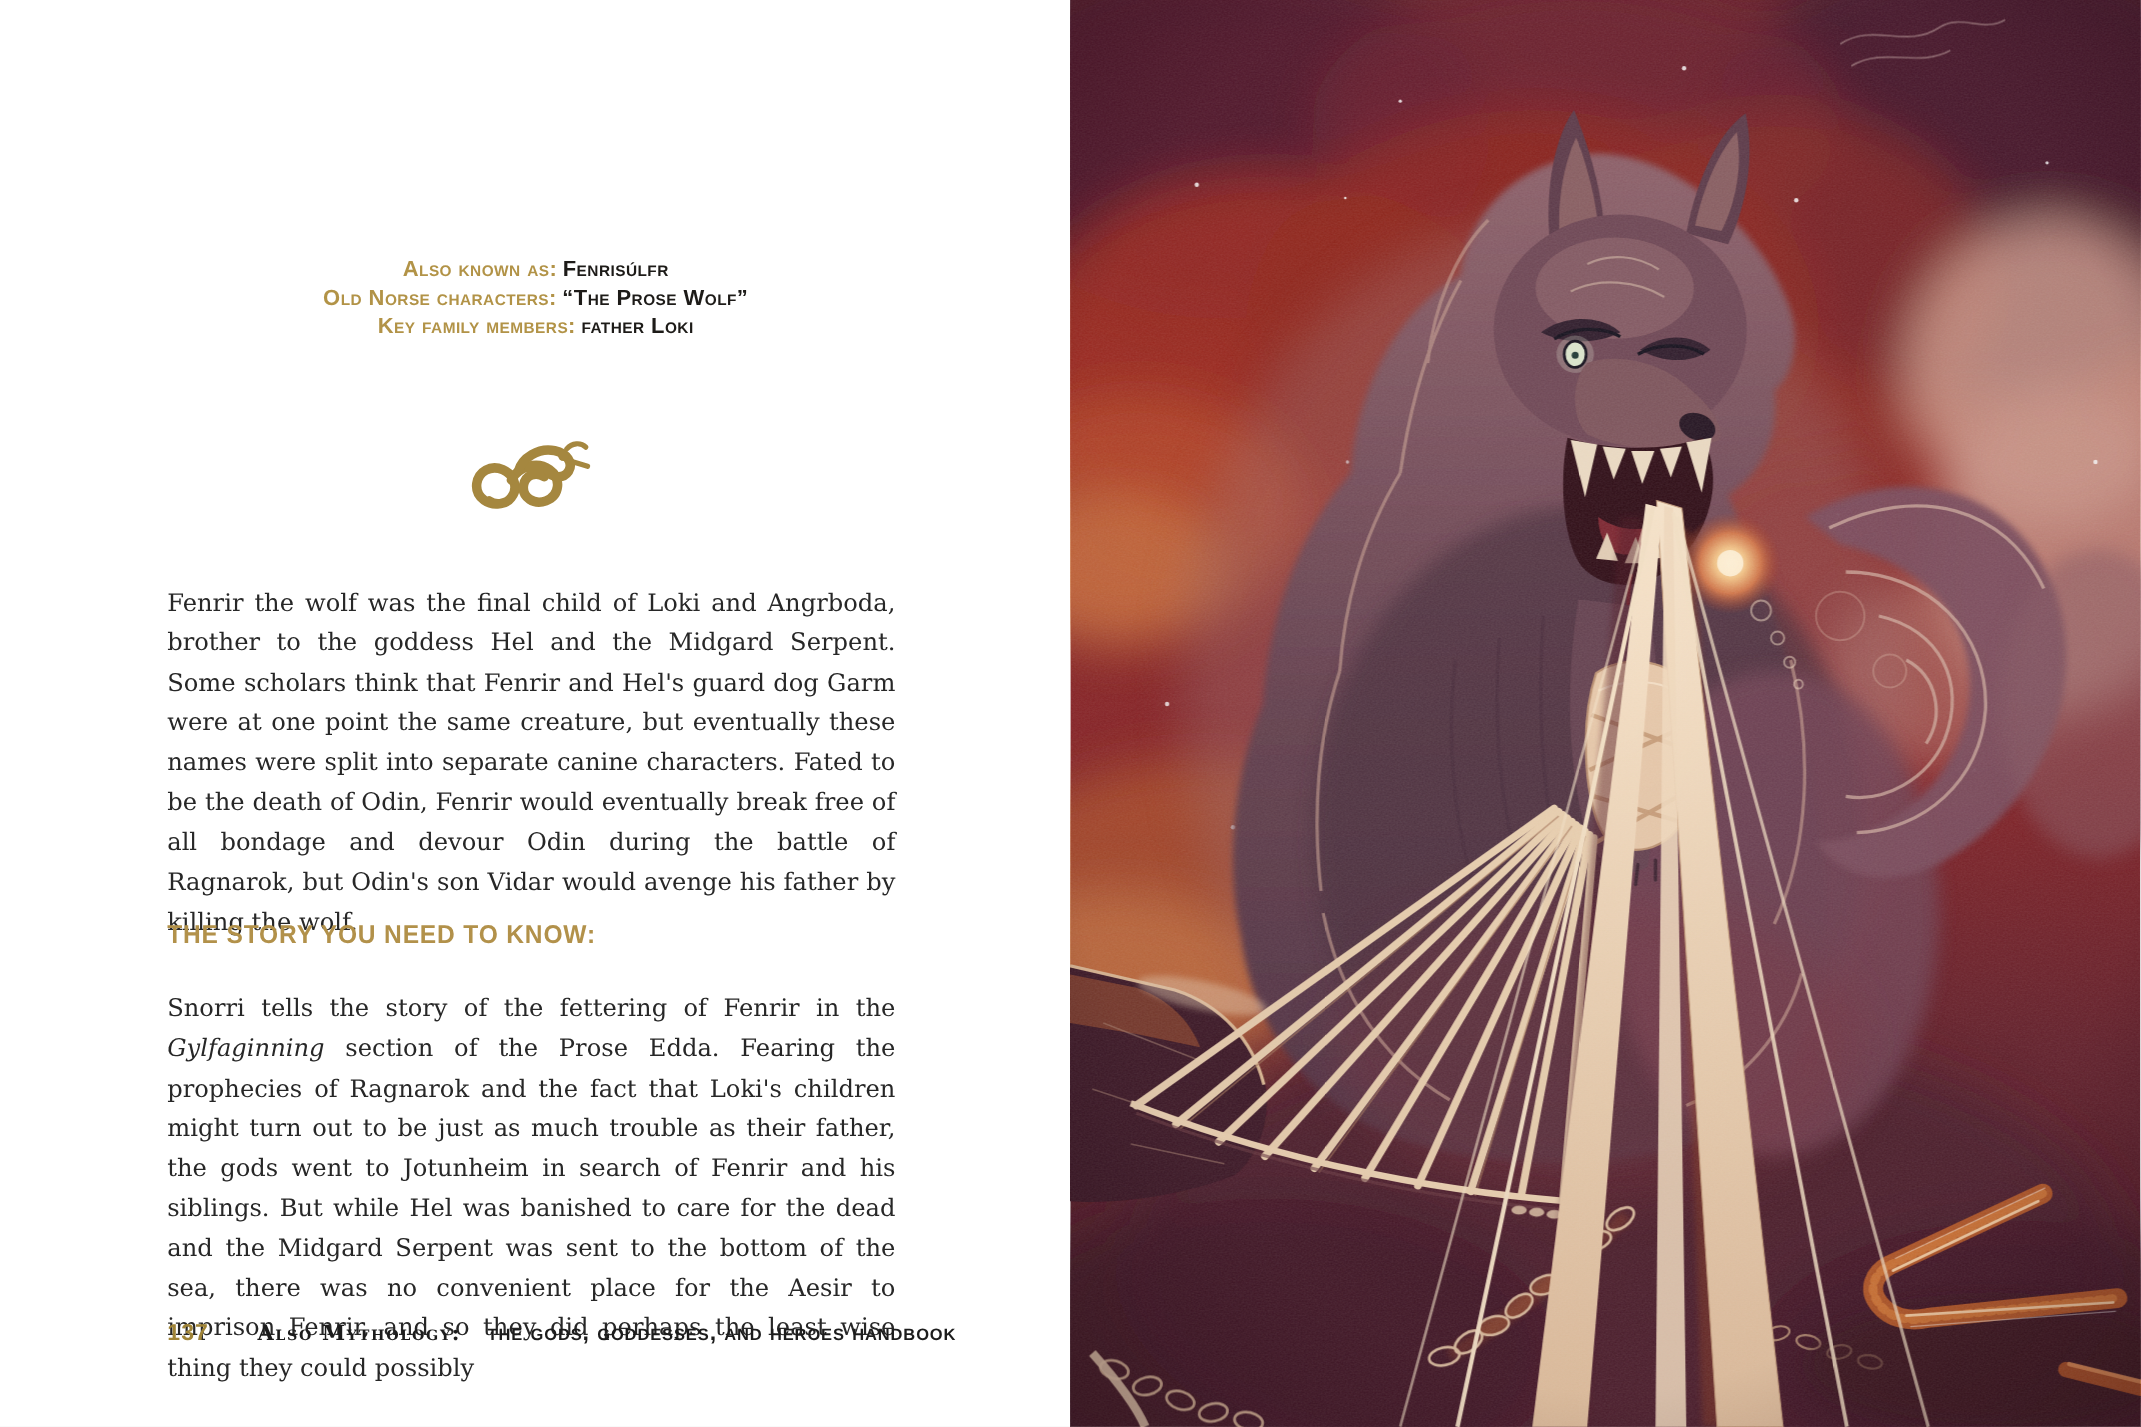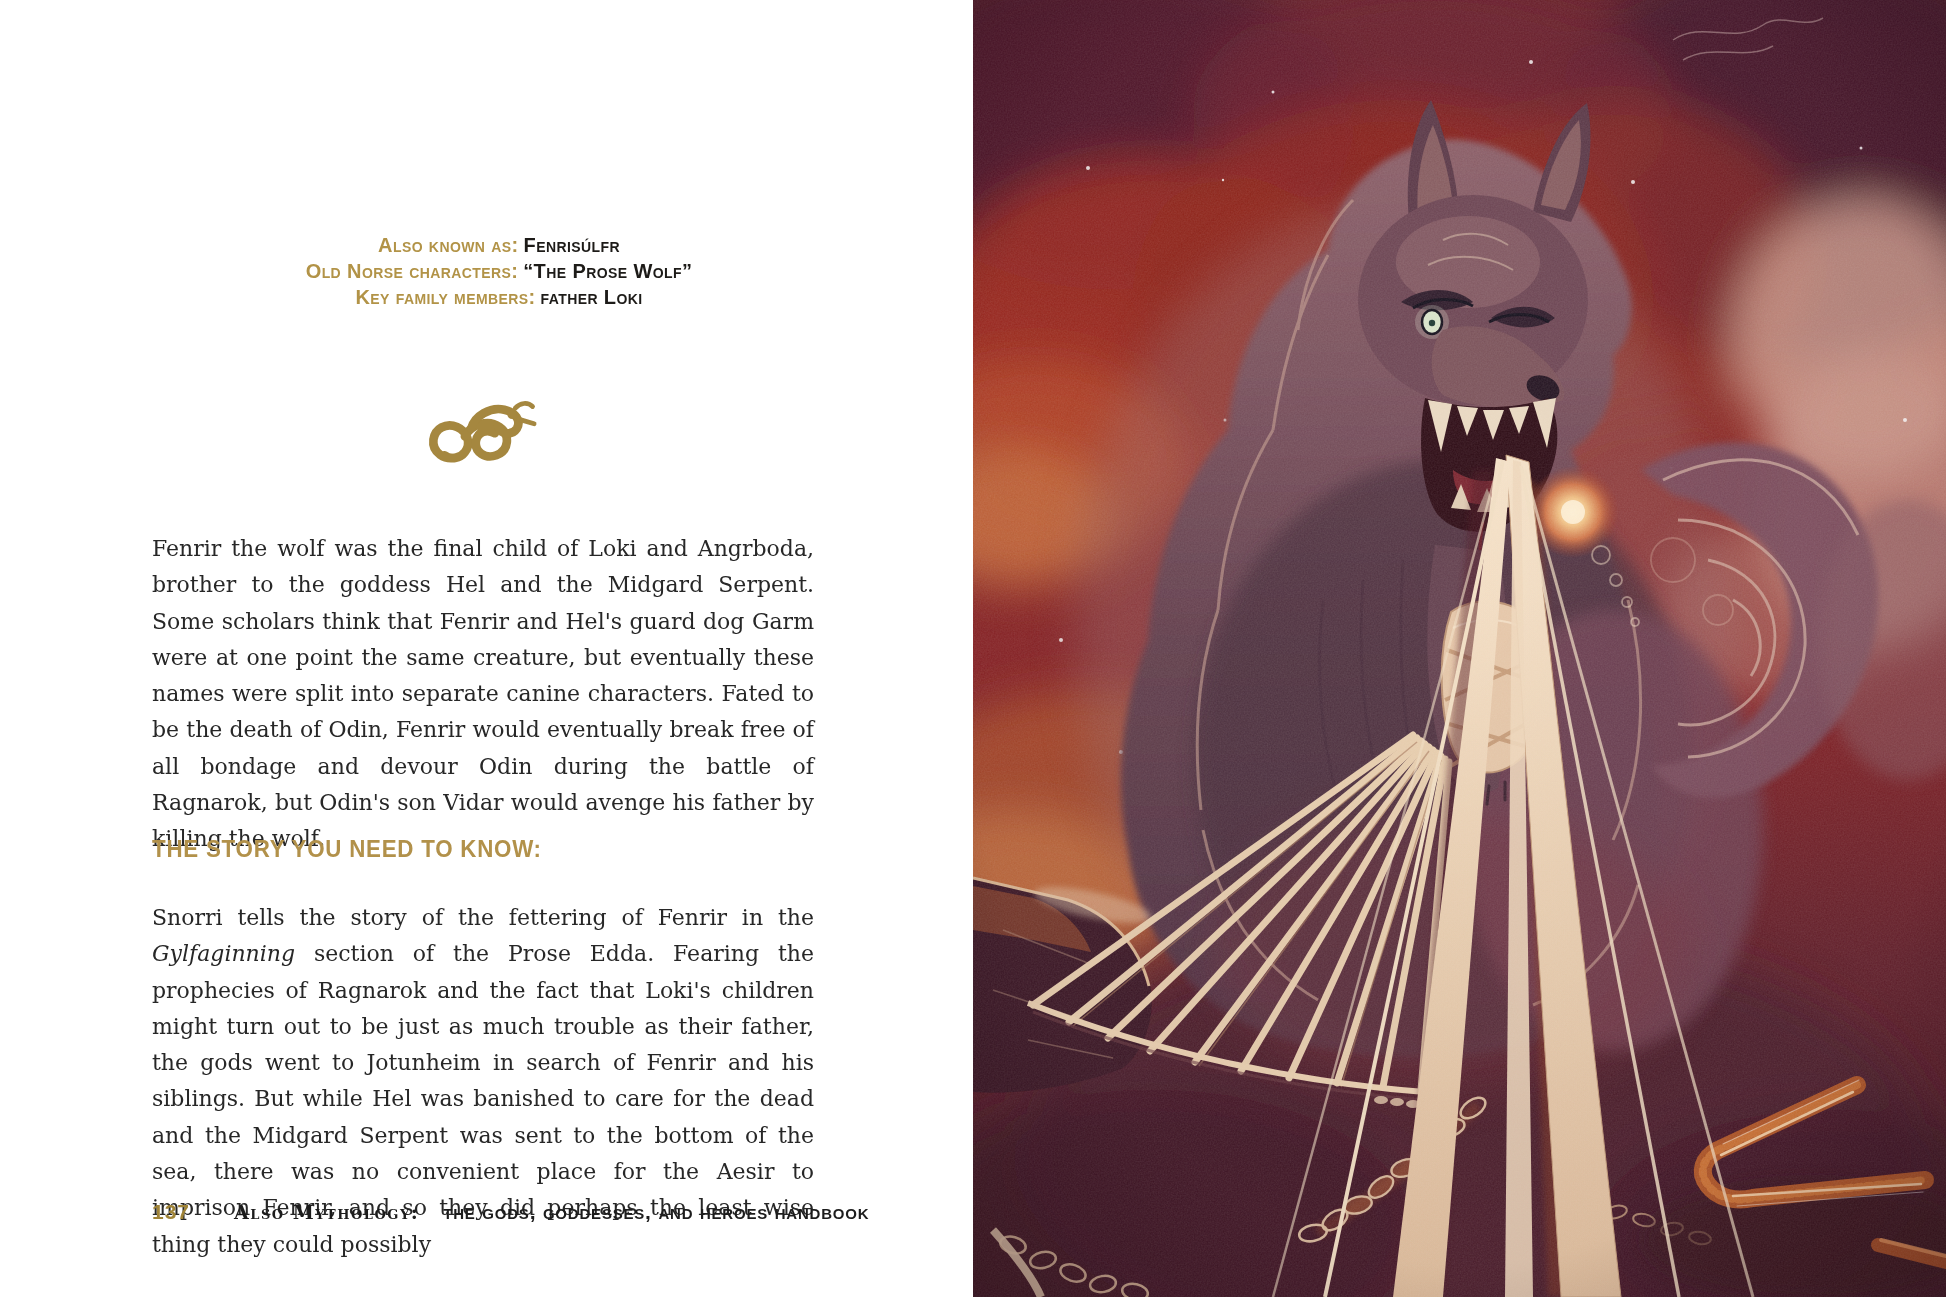--- a/index.html
+++ b/index.html
@@ -5,21 +5,21 @@
   html,body{margin:0;padding:0;background:#e8e8e8;}
   .stage{position:relative;width:1946px;height:1297px;background:#ffffff;overflow:hidden;
          font-family:"DejaVu Serif", serif;}
   
   .left-page{position:absolute;left:0;top:0;width:973px;height:1297px;background:#ffffff;}
   .left-content{position:absolute;left:152px;top:0;width:662px;height:1297px;}
   .page-title-wrap{position:absolute;left:0;top:140px;width:662px;text-align:center;}
   .page-title{display:inline-block;font-family:"DejaVu Serif",serif;font-size:96px;line-height:1;
               color:#ab8c4a;letter-spacing:3px;text-transform:uppercase;
               transform:scaleX(0.66);transform-origin:center top;font-weight:400;}
-  .facts{position:absolute;left:16px;top:232px;width:662px;text-align:center;
+  .facts{position:absolute;left:4px;top:232px;width:662px;text-align:center;
          font-family:"Liberation Sans",sans-serif;}
   .fact-line{font-size:20px;line-height:26px;font-weight:bold;font-variant:small-caps;
              letter-spacing:0.4px;color:#1d1b18;}
   .fact-label{color:#b29347;margin-right:5px;}
   .ornament-wrap{position:absolute;left:0;top:398px;width:662px;text-align:center;}
   .para{position:absolute;left:0;width:662px;text-align:justify;font-size:22px;
         line-height:36.3px;color:#272727;hyphens:none;}
   .para1{top:509px;}
   .para2{top:878px;}
   .italic{font-style:italic;}

